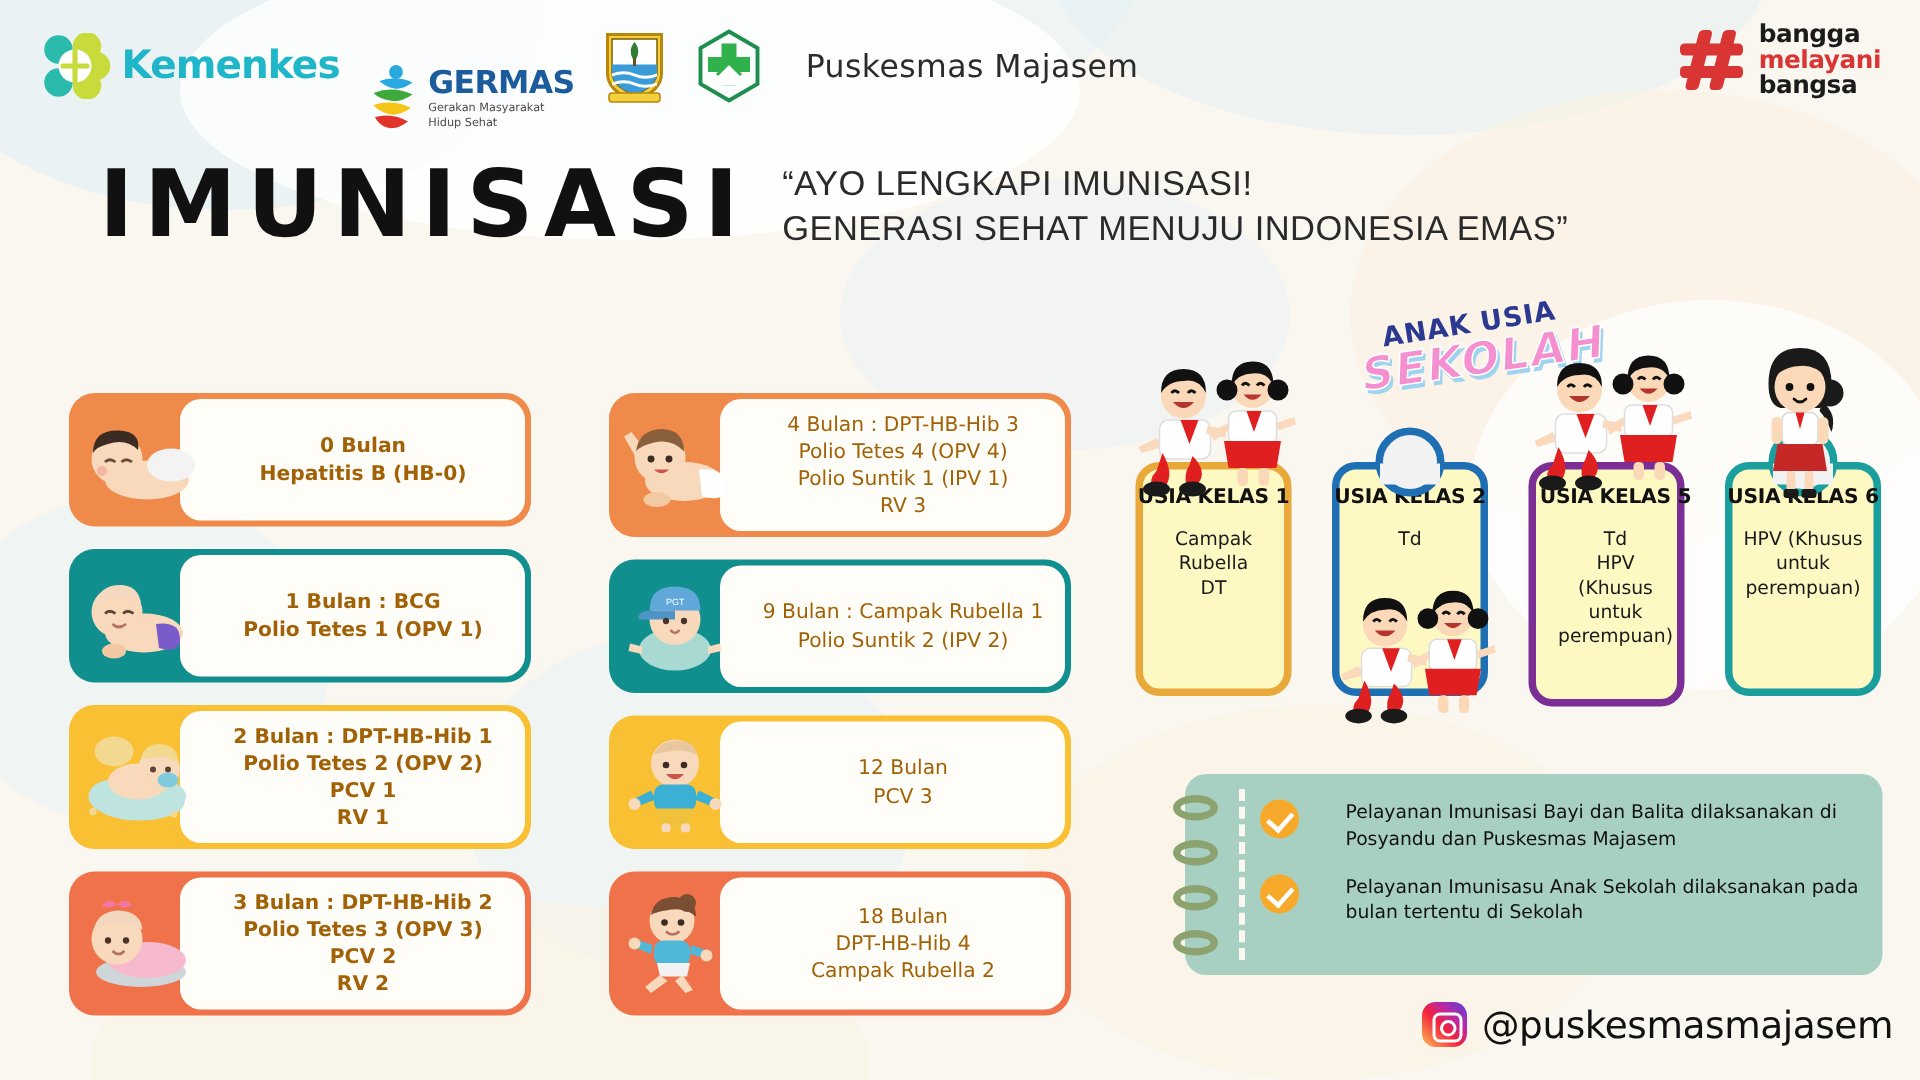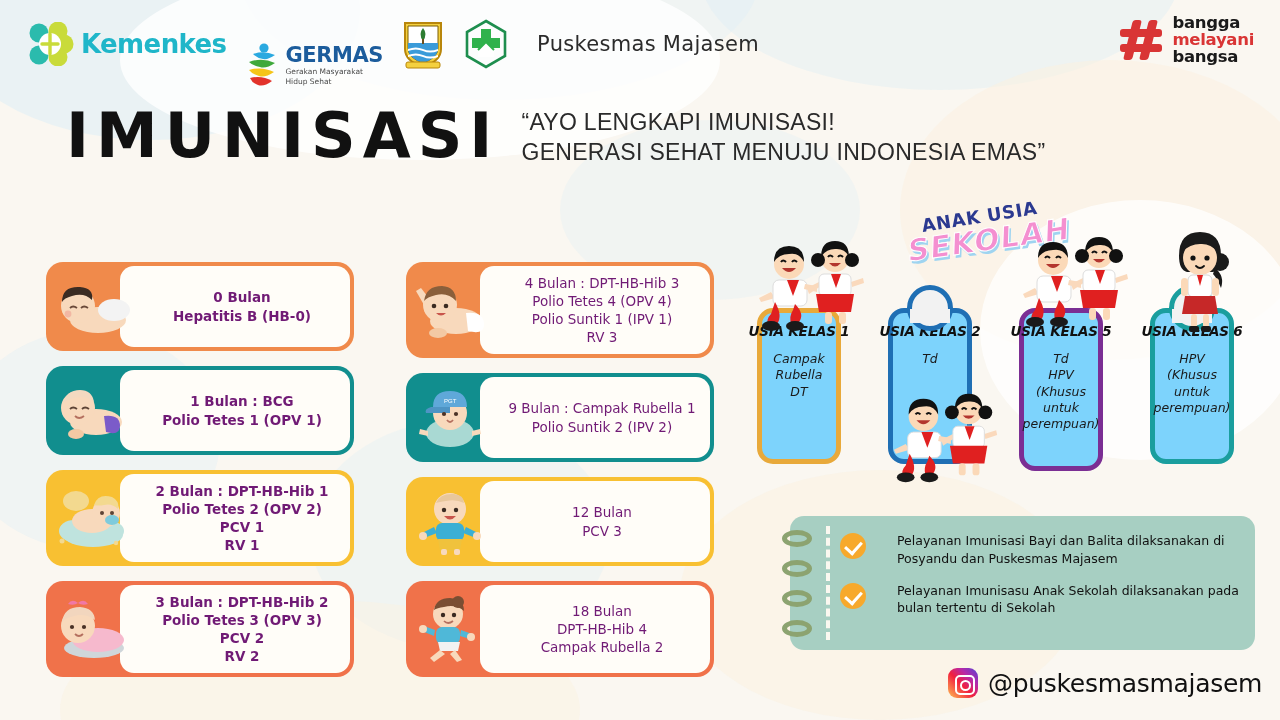--- a/index.html
+++ b/index.html
@@ -91,21 +91,21 @@
   .sched-card .pic {
     width: 86px; flex: 0 0 86px; position: relative;
     display: flex; align-items: center; justify-content: center;
   }
   .sched-card .body {
     flex: 1; background: #FFFDF8; border-radius: 14px;
     display: flex; flex-direction: column; align-items: center; justify-content: center;
     padding: 9px 8px; margin-left: -16px; padding-left: 22px;
   }
   .sched-card .body .ln {
-    font-size: 13.5px; color: #701a75; line-height: 1.35; text-align: center;
+    font-size: 13.5px; color: #a16207; line-height: 1.35; text-align: center;
     font-family: "DejaVu Sans", sans-serif; white-space: nowrap;
   }
   .sched-card .body .ln.first { font-size: 13.5px; }
 
   .h-115 { height: 89px; }
   .h-150 { height: 96px; }
 
   
   .school-wrap { position: absolute; left: 745px; top: 196px; width: 520px; height: 290px; z-index: 5; }
   .school-head {
@@ -120,25 +120,24 @@
   .sh-sekolah {
     position: absolute; left: 0px; top: 20px;
     font-size: 30px; font-weight: bold; color: #F48FD0;
     transform: rotate(-8deg) skewX(-10deg); letter-spacing: 1px;
     -webkit-text-stroke: 1px #FFF;
     font-family: "DejaVu Sans", sans-serif;
   }
   .sh-sekolah.shadow { color: #9FD4F0; left: 2px; top: 23px; -webkit-text-stroke: 0; z-index:-1;}
 
   .kcard {
-    position: absolute; width: 84px; border-radius: 16px;
-    background: #7dd3fc; border: 5px solid #000; top: 112px; height: 156px;
+    position: absolute; width: 104px; border-radius: 16px;
+    background: #fef9c3; border: 5px solid #000; top: 112px; height: 156px;
     display: flex; flex-direction: column; align-items: center;
     padding: 10px 4px 6px;
-    font-style: italic;
   }
   .kcard .ktitle {
     font-size: 13.5px; font-weight: bold; color: #111;
     font-family: "DejaVu Sans", sans-serif; white-space: nowrap; letter-spacing: -.2px;
   }
   .kcard .klines { margin-top: 12px; text-align: center; }
   .kcard .klines div { font-size: 12.5px; color: #1A1A1A; line-height: 1.3; font-family: "DejaVu Sans", sans-serif; }
 
   .k1 { left: 12px;  border-color: #E8A93A; }
   .k2 { left: 143px; border-color: #1F6FB4; }
@@ -634,21 +633,21 @@
         </div>
       </div>
       <div class="kcard k2" style="border-color: rgb(31, 111, 180);">
         <div class="notch blue" style="border-color: rgb(31, 111, 180);"></div>
         <div class="notch-cover"></div>
         <div class="ktitle">USIA KELAS 2</div>
         <div class="klines">
           <div>Td</div>
         </div>
       </div>
-      <div class="kcard k3" style="border-color: rgb(123, 46, 148);">
+      <div class="kcard k3" style="border-color: rgb(123, 46, 148); padding-left: 16px;">
         <div class="ktitle">USIA KELAS 5</div>
         <div class="klines">
           <div>Td</div>
           <div>HPV (Khusus</div>
           <div>untuk</div>
           <div>perempuan)</div>
         </div>
       </div>
       <div class="kcard k4" style="border-color: rgb(26, 158, 158);">
         <div class="notch teal" style="border-color: rgb(26, 158, 158);"></div>

